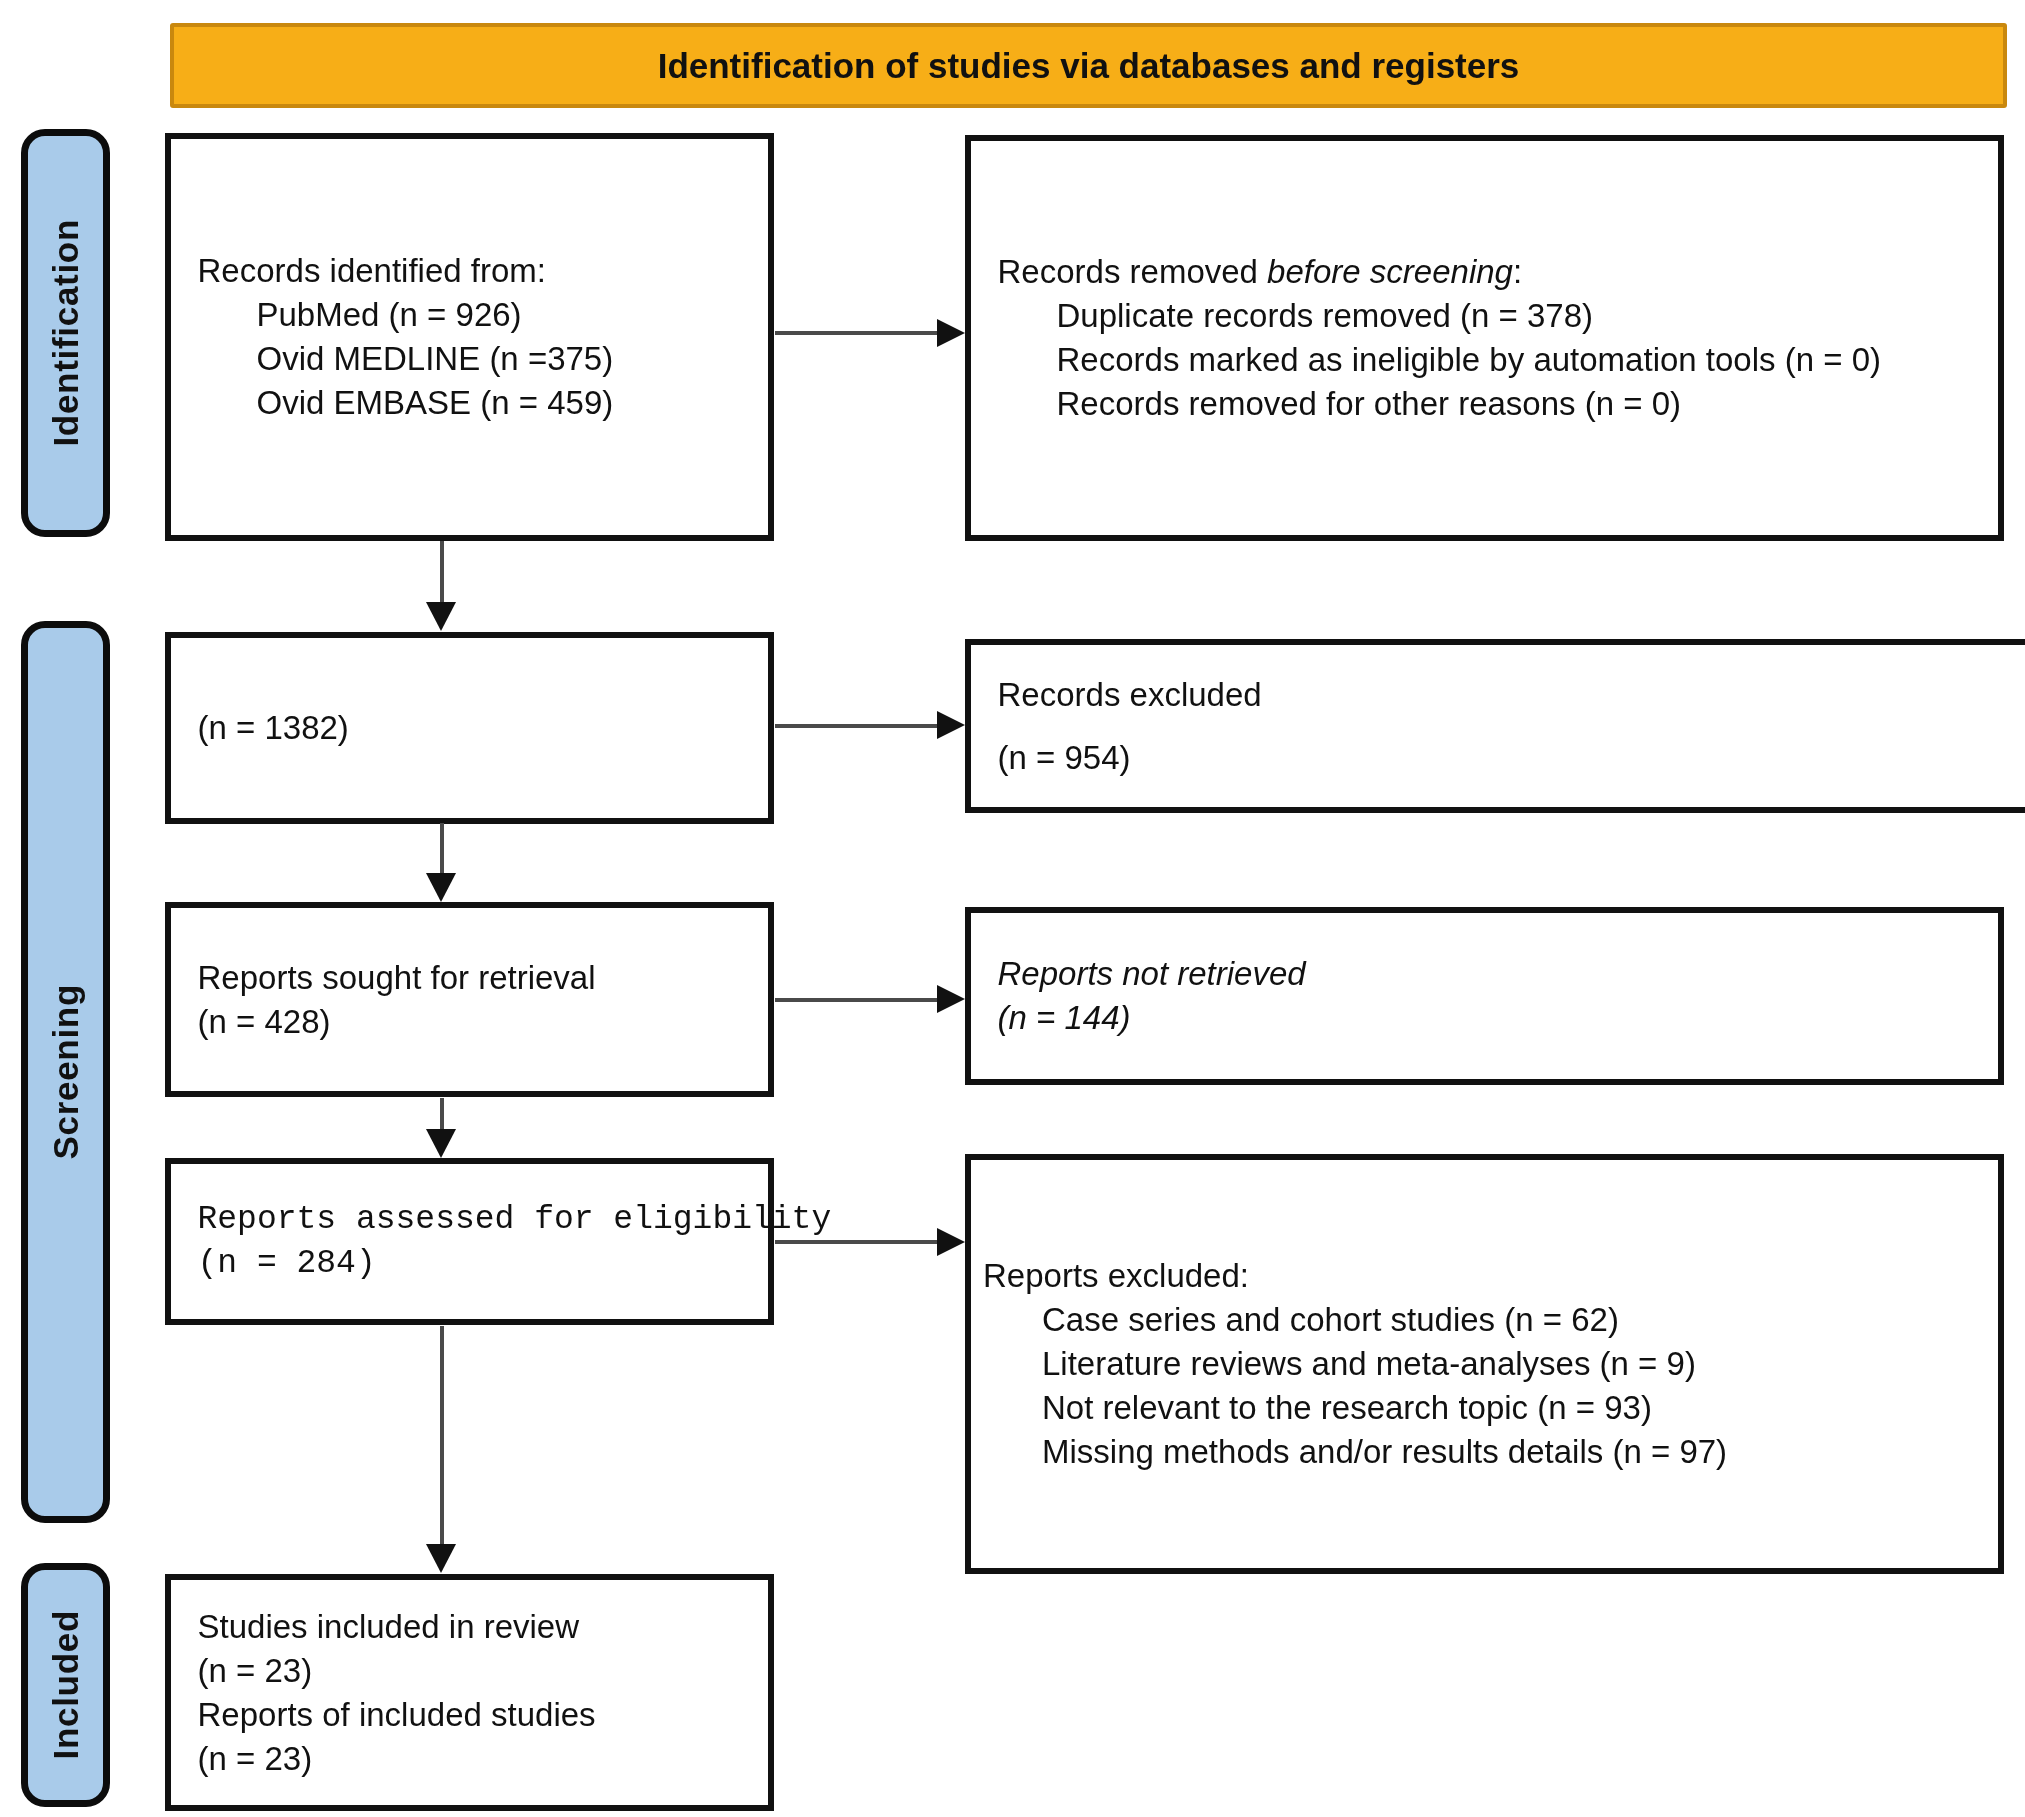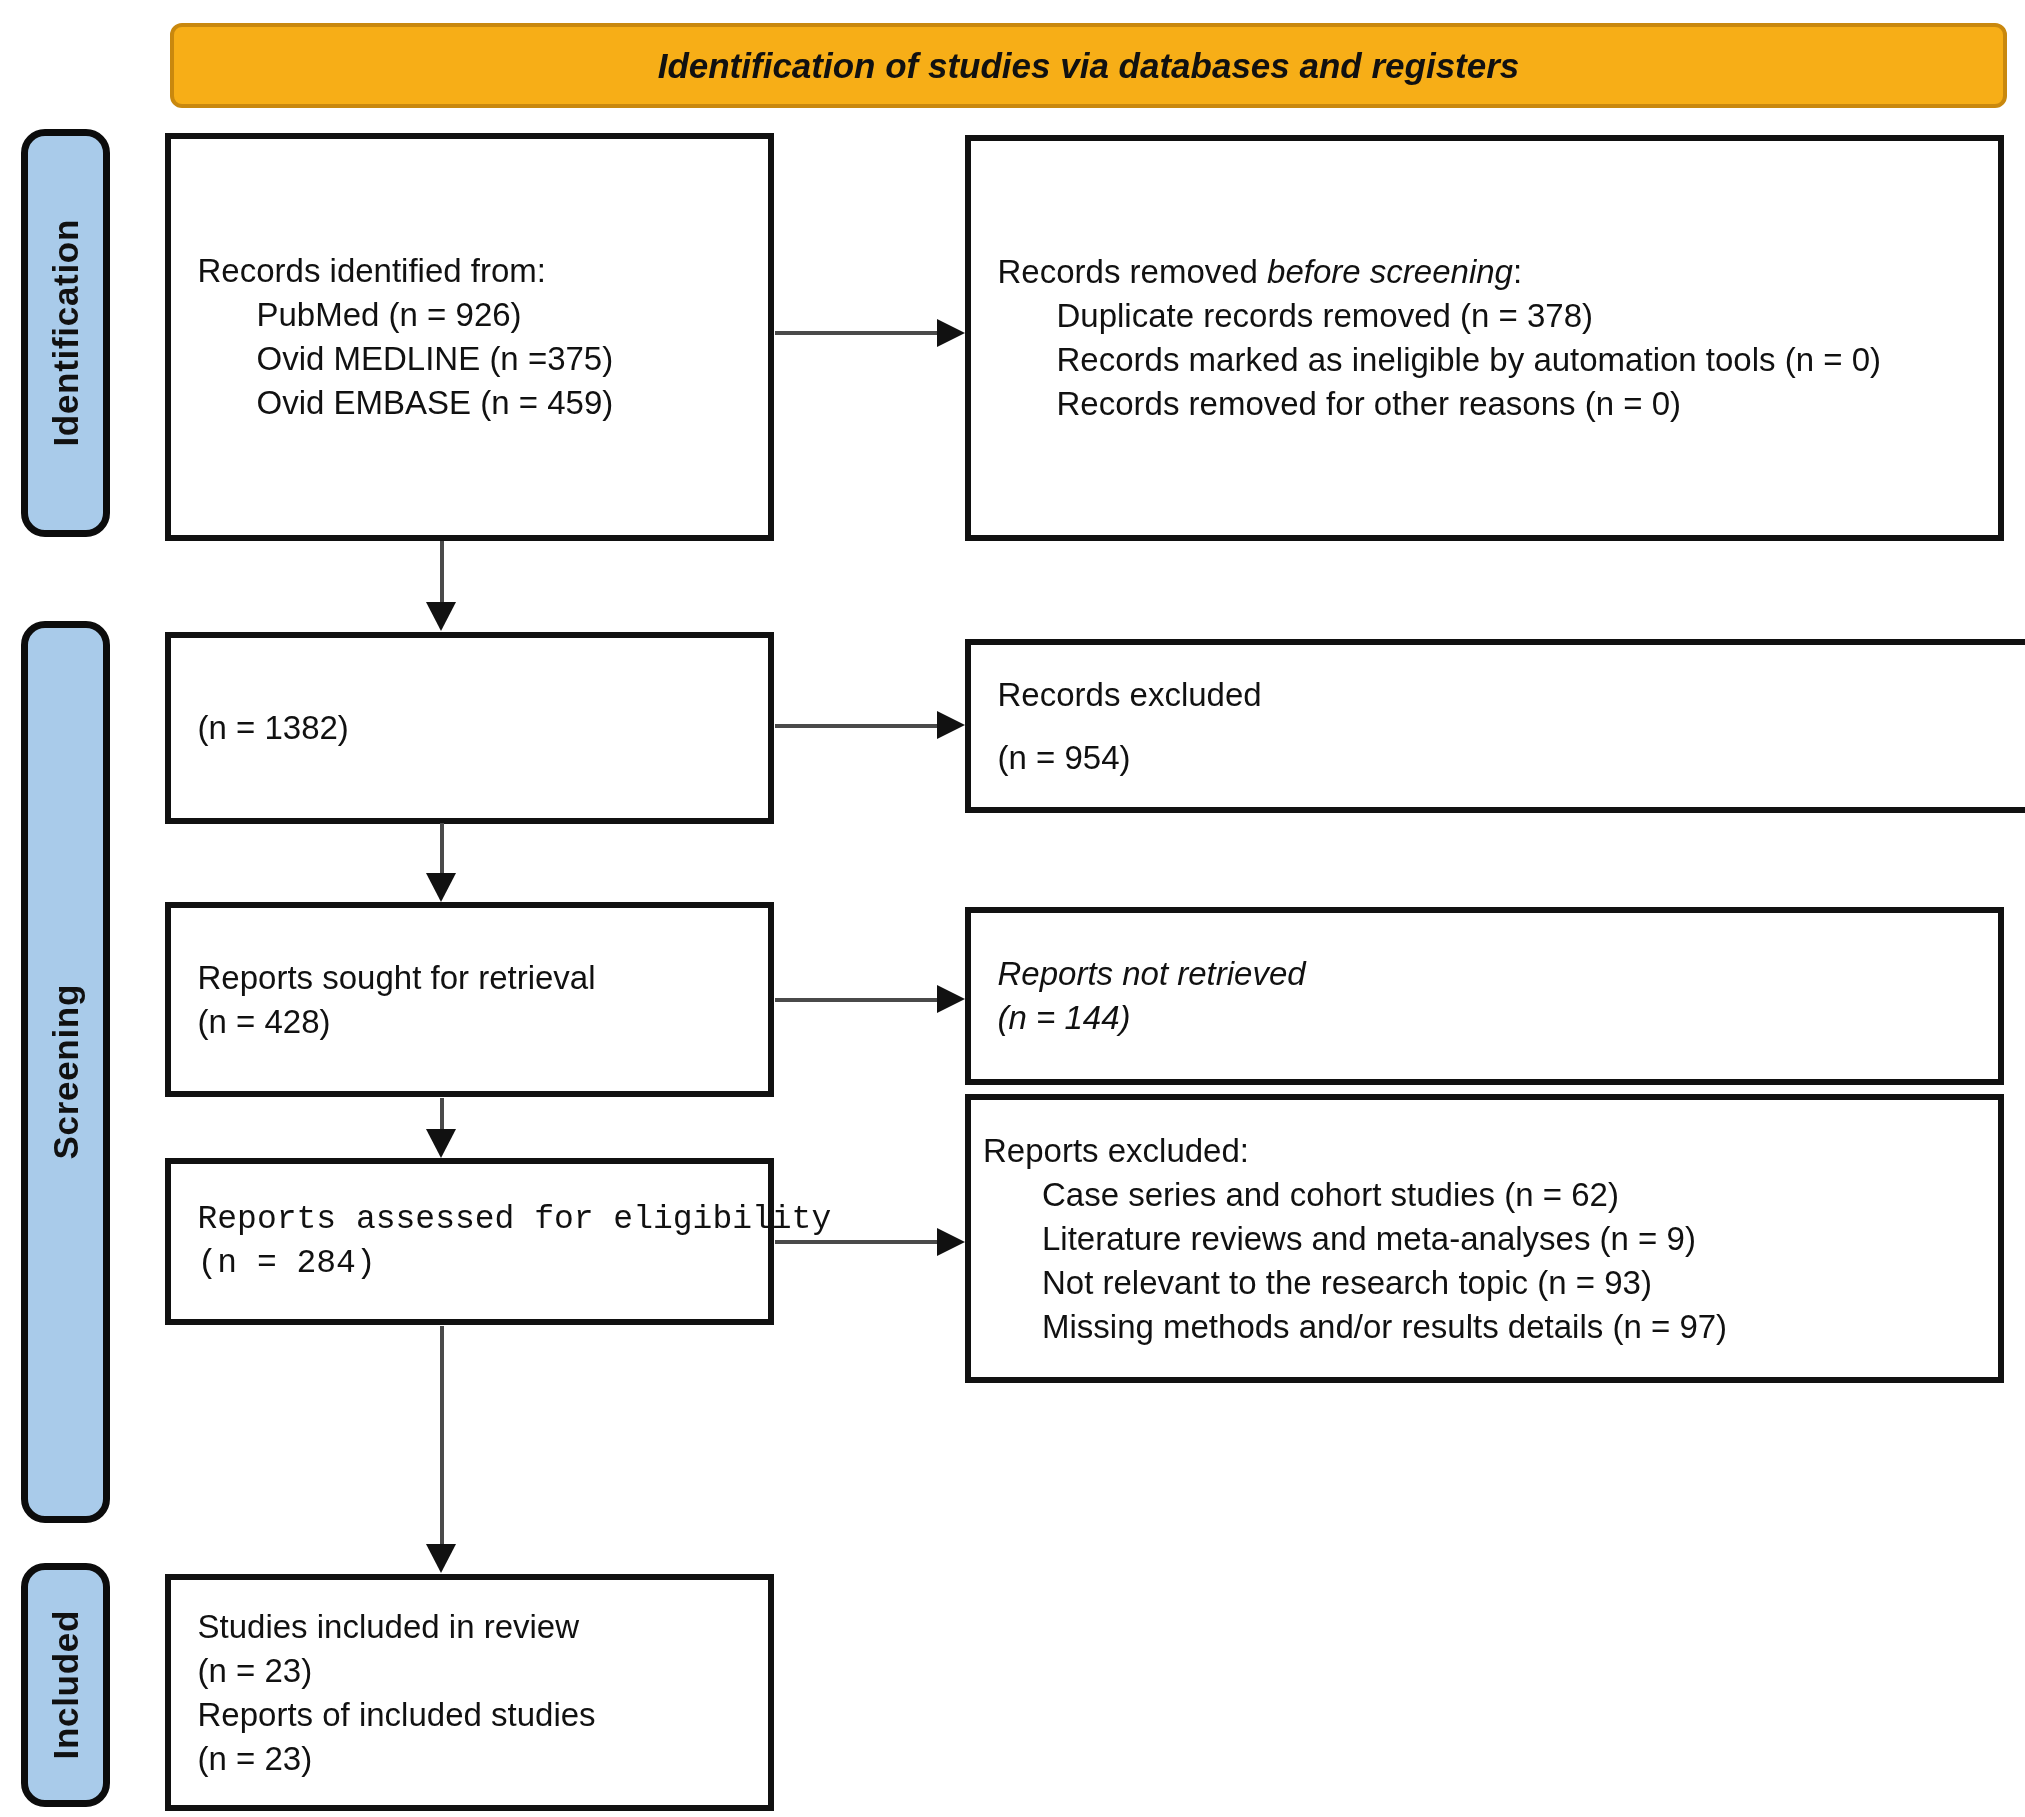--- a/index.html
+++ b/index.html
@@ -17,26 +17,25 @@
     overflow: hidden;
   }
 
   
   .banner {
     position: absolute;
     left: 170px; top: 23px;
     width: 1837px; height: 85px;
     background: var(--banner-fill, #F7AE17);
     border: 4.2px solid var(--banner-border, #C9880E);
-    border-radius: 12px;
+    border-radius: 3px;
     box-sizing: border-box;
     display: flex; align-items: center; justify-content: center;
     font-weight: bold;
     font-size: 35px;
-    font-style: italic;
   }
 
   
   .stage {
     position: absolute;
     left: 21px;
     width: 89px;
     background: var(--stage-fill, #A9CBEA);
     border: 7.7px solid var(--stage-border, #0c0c0c);
     border-radius: 24px;
@@ -69,21 +68,21 @@
   .box .line { white-space: nowrap; }
   .box .line.indent { padding-left: 59px; }
 
   #box-records-identified   { left: 165px;  top: 133px;  width: 609px;  height: 408px; }
   #box-records-removed      { left: 965px; top: 135px;  width: 1039px; height: 406px; }
   #box-records-screened     { left: 165px;  top: 632px;  width: 609px;  height: 192px; }
   #box-records-excluded     { left: 965px; top: 639px;  width: 1182px; height: 174px; gap: 19px; }
   #box-reports-sought       { left: 165px;  top: 902px; width: 609px;  height: 195px; }
   #box-reports-not-retrieved{ left: 965px; top: 907px; width: 1039px; height: 178px; font-style: italic; }
   #box-reports-assessed     { left: 165px;  top: 1158px; width: 609px;  height: 167px; font-family: Liberation Mono, monospace; }
-  #box-reports-excluded     { left: 965px; top: 1094px; width: 1039px; height: 289px; padding-left: 12px; }
+  #box-reports-excluded     { left: 965px; top: 1154px; width: 1039px; height: 420px; padding-left: 12px; }
   #box-studies-included     { left: 165px;  top: 1574px; width: 609px;  height: 237px; }
 
   
   .vline {
     position: absolute; width: 3.5px;
     background: var(--arrow-line, #4A4A4A);
   }
   .vhead {
     position: absolute; width: 0; height: 0;
     border-left: 15.4px solid transparent;

